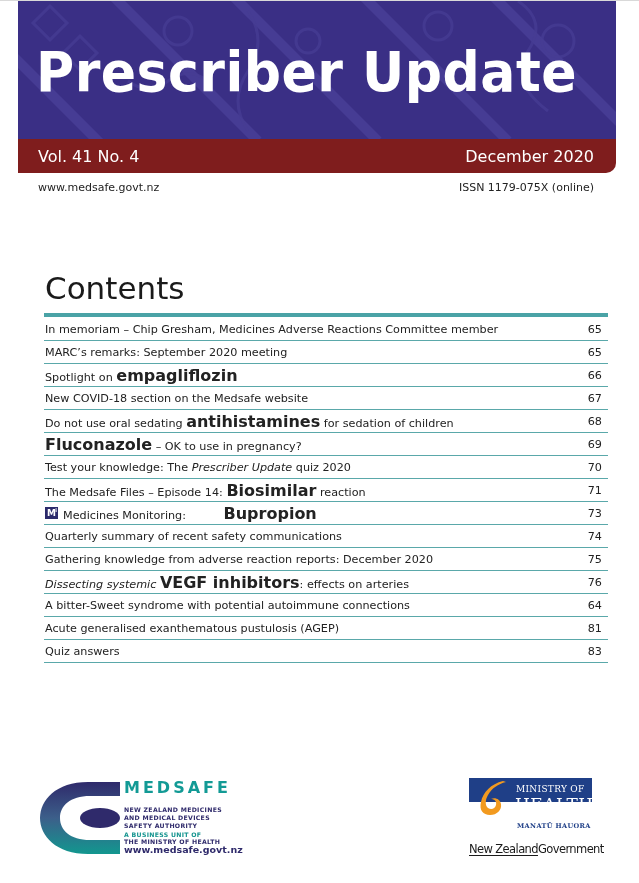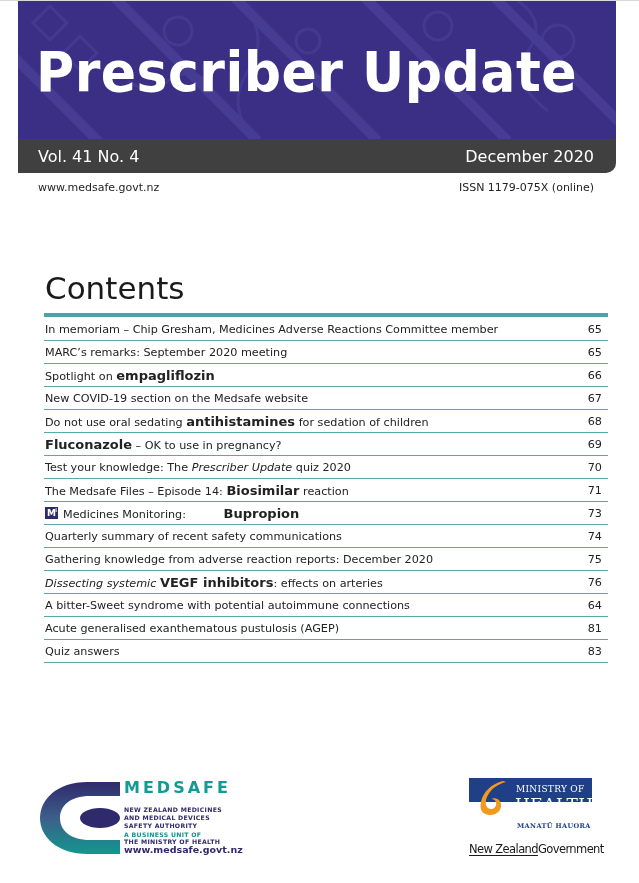--- a/index.html
+++ b/index.html
@@ -18,21 +18,21 @@
     }
     .masthead svg.pattern { position: absolute; left: 0; top: 0; }
     .masthead-title {
       position: absolute; left: 18px; top: 38px; margin: 0;
       font-family: "DejaVu Sans", sans-serif; font-weight: bold;
       font-size: 56px; letter-spacing: 0.5px; color: #ffffff; white-space: nowrap;
       transform: scaleX(0.93); transform-origin: left center;
     }
     .issue-bar {
       position: absolute; left: 18px; top: 139px; width: 598px; height: 34px;
-      background: #404040; border-bottom-right-radius: 10px;
+      background: #7f1d1d; border-bottom-right-radius: 10px;
       display: flex; align-items: center; justify-content: space-between;
       padding: 0 22px 0 20px; box-sizing: border-box;
       color: #ffffff; font-size: 16px;
     }
     .meta-line {
       position: absolute; left: 38px; top: 181px; width: 556px;
       display: flex; justify-content: space-between; font-size: 11px; color: #222;
     }
 
     
@@ -41,21 +41,21 @@
       font-weight: normal; font-size: 31px; color: #1a1a1a;
     }
     .contents-rule { position: absolute; left: 44px; top: 313px; width: 564px; height: 4px; background: #4aa3a6; }
     .toc { position: absolute; left: 44px; top: 318px; width: 564px; }
     .toc-row {
       height: 22px; border-bottom: 1px solid #5aa8aa;
       display: flex; align-items: center; justify-content: space-between;
       font-size: 11.2px; color: #222; box-sizing: content-box;
     }
     .toc-title { padding-left: 1px; white-space: nowrap; display: flex; align-items: center; }
-    .toc-title b { font-weight: bold; font-size: 13px; }
+    .toc-title b { font-weight: bold; font-size: 16px; }
     .toc-title i { font-style: italic; }
     .toc-page { padding-right: 6px; }
     .mi-icon {
       display: inline-flex; width: 13px; height: 12px; background: #2b2a6b; color: #fff;
       font-size: 9px; font-weight: bold; align-items: center; justify-content: center;
       margin-right: 5px; position: relative; line-height: 1;
     }
     .mi-icon sup { font-size: 5px; position: absolute; right: 1px; top: 1px; }
 
     
@@ -134,21 +134,21 @@
       <span class="toc-page">65</span>
     </div>
     <div class="toc-row">
       <span class="toc-title">
         <span><span style="white-space: pre;">Spotlight on </span><b style="white-space: pre;">empagliflozin</b></span>
       </span>
       <span class="toc-page">66</span>
     </div>
     <div class="toc-row">
       <span class="toc-title">
-        <span><span style="white-space: pre;">New COVID-19 section on the Medsafe website</span></span>
+        <span><span style="white-space: pre;">New COVID-18 section on the Medsafe website</span></span>
       </span>
       <span class="toc-page">67</span>
     </div>
     <div class="toc-row">
       <span class="toc-title">
         <span><span style="white-space: pre;">Do not use oral sedating </span><b style="white-space: pre;">antihistamines</b><span style="white-space: pre;"> for sedation of children</span></span>
       </span>
       <span class="toc-page">68</span>
     </div>
     <div class="toc-row">

